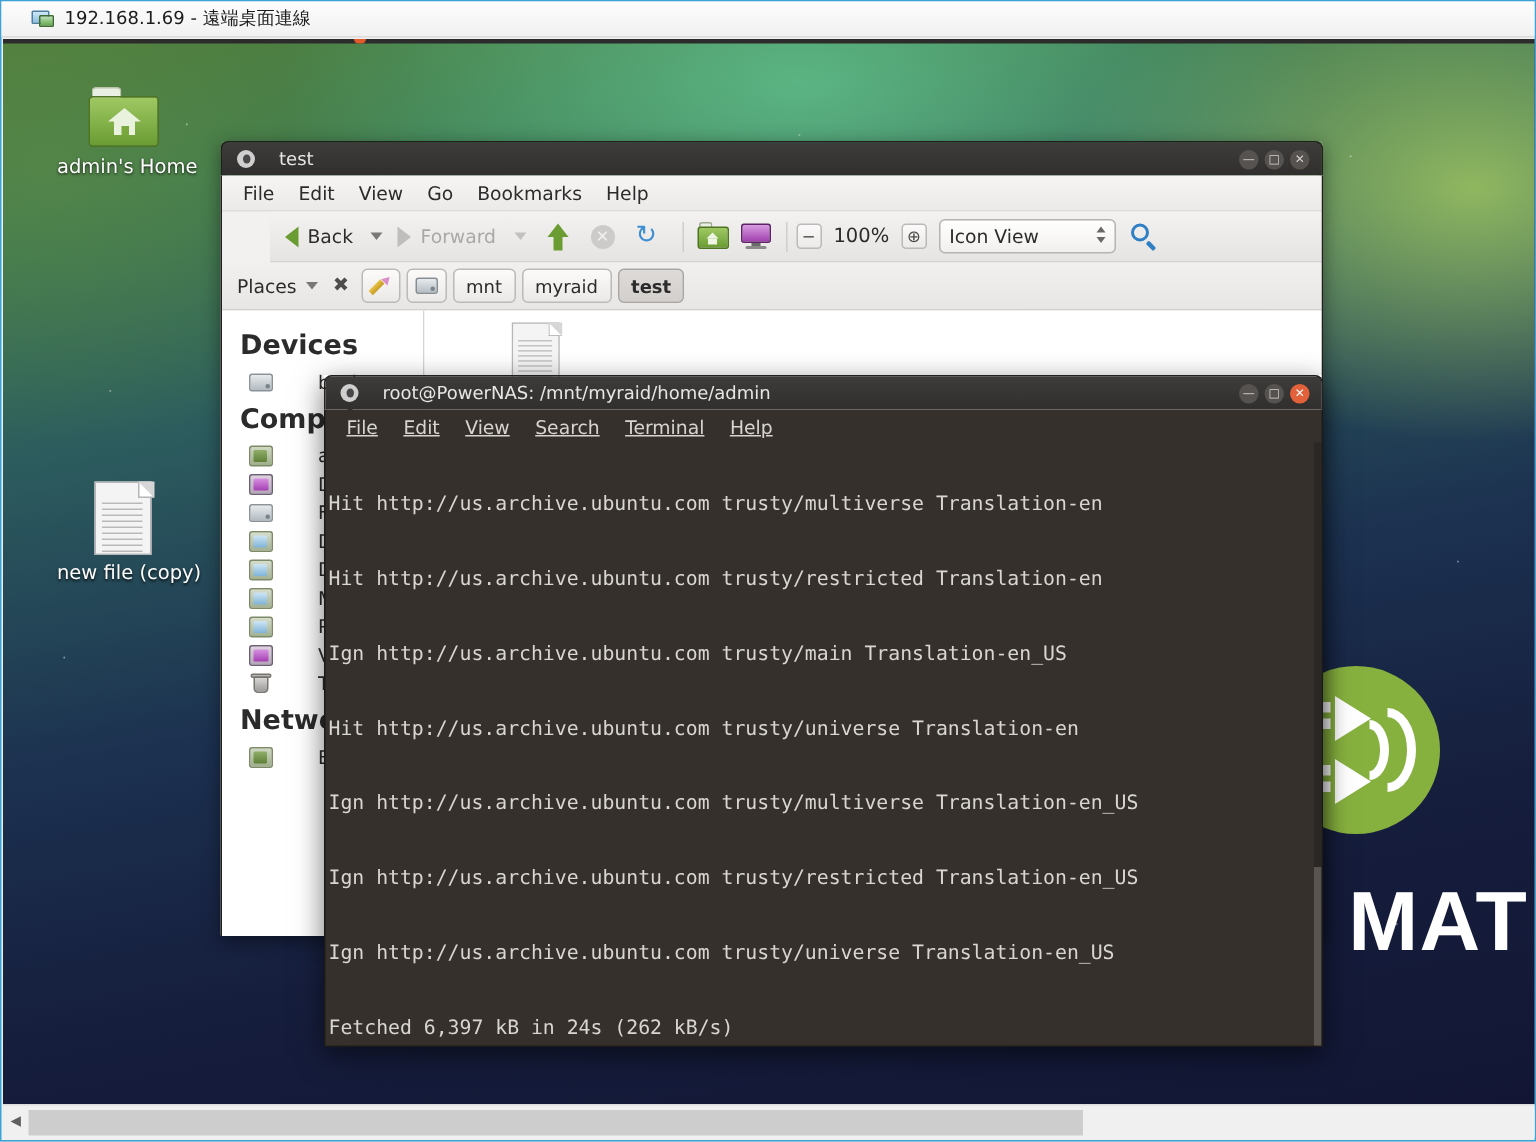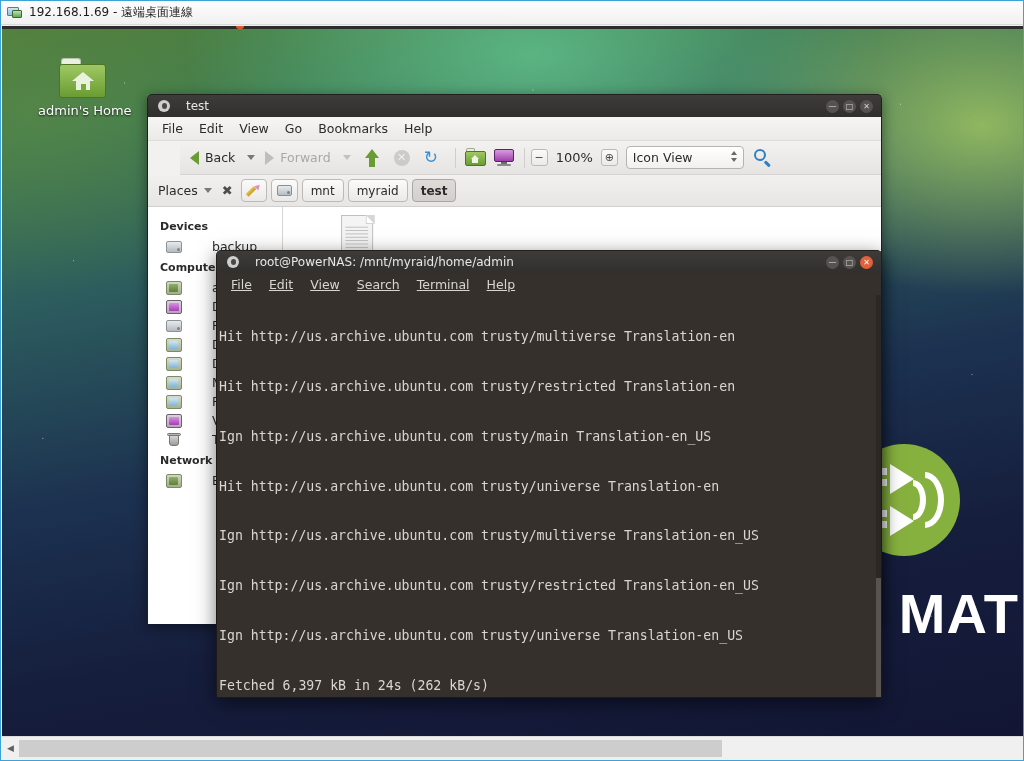--- a/index.html
+++ b/index.html
@@ -15,21 +15,21 @@
     position: absolute; left: 0; top: 0;
     width: 1024px; height: 761px;
     background: #f0f0f0;
     border: 1px solid #3ba3d8;
   }
   #rdp-titlebar {
     position: absolute; left: 0; top: 0;
     width: 1022px; height: 24px;
     background: linear-gradient(#fdfdfd, #f1f1f1);
     display: flex; align-items: center;
-    padding-left: 6px;
+    padding-left: 20px;
     border-bottom: 1px solid #dadada;
   }
   #rdp-title-text {
     font-size: 12px; color: #1c1c1c;
     margin-left: 6px;
     white-space: nowrap;
   }
   .rdp-icon {
     width: 16px; height: 14px; position: relative; flex: none;
   }
@@ -512,21 +512,21 @@
     height: calc(507px - 24px - 34px - 32px);
   }
   #caja-sidebar {
     width: 135px;
     background: #ffffff;
     border-right: 1px solid #d6d4d2;
     padding-top: 8px;
     overflow: hidden;
   }
   .side-head {
-    font-size: 11px; font-weight: bold; color: #2b2b2b;
+    font-size: 18px; font-weight: bold; color: #2b2b2b;
     padding: 5px 0 4px 12px;
   }
   .side-row {
     display: flex; align-items: center;
     padding: 2px 0 2px 18px;
     font-size: 12.5px; color: #2b2b2b;
     white-space: nowrap;
     gap: 24px;
   }
   .side-row .si { flex: none; margin-right: 6px; }
@@ -698,20 +698,39 @@
         <span class="house">
             <span class="roof"></span>
             <span class="walls"></span>
             <span class="door"></span>
           </span>
       </div>
       <span class="label">admin's Home</span>
     </div>
 
 
+    <div class="desktop-icon" style="left:33px; top:295px;">
+      <div class="doc-icon">
+        <span class="page"></span>
+        <span class="lines">
+            <i></i>
+            <i></i>
+            <i></i>
+            <i></i>
+            <i></i>
+            <i></i>
+            <i></i>
+            <i></i>
+            <i></i>
+          </span>
+        <span class="fold"></span>
+          <span class="fold-edge"></span>
+      </div>
+      <span class="label">new file (copy)</span>
+    </div>
 
     <div id="caja-window" class="mate-window">
       <div class="mate-titlebar">
         <span class="mate-title-icon"></span>
         <span class="mate-title-text">test</span>
         <span class="win-buttons">
           <span class="win-btn">
               <span class="glyph">—</span>
             </span>
           <span class="win-btn">

